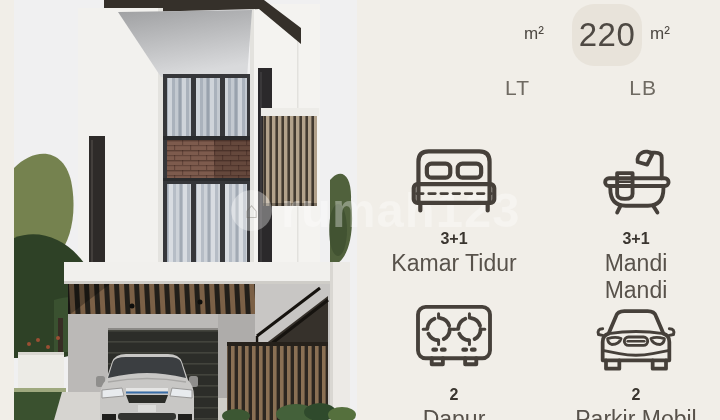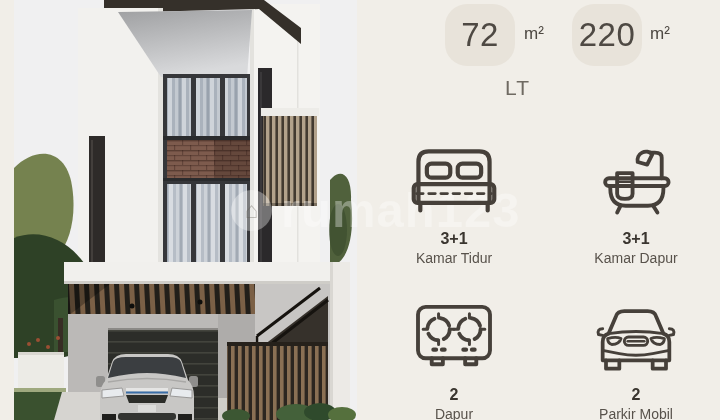--- a/index.html
+++ b/index.html
@@ -30,21 +30,21 @@
   .area-unit{position:absolute;font-size:17px;color:var(--text-primary);}
   .area-label{position:absolute;width:100px;text-align:right;font-size:21px;color:var(--text-secondary);letter-spacing:1px;}
   .card-land{left:88px;top:4px;}   .unit-land{left:167px;top:24px;}  .label-land{left:73px;top:76px;}
   .card-bldg{left:215px;top:4px;}  .unit-bldg{left:293px;top:24px;}  .label-bldg{left:200px;top:76px;}
   .feature{position:absolute;width:130px;text-align:center;color:var(--icon-stroke);}
   .f-bed {left:32px;top:142px;}  .f-bath{left:214px;top:142px;}
   .f-kit {left:32px;top:300px;}  .f-park{left:214px;top:300px;}
   .f-icon{height:74px;display:flex;align-items:flex-end;justify-content:center;}
   .row2 .f-icon{height:72px;}
   .f-count{margin-top:14px;font-size:16px;font-weight:bold;color:#3a352f;}
-  .f-label{margin-top:2px;font-size:14px;color:#58524b;}
+  .f-label{margin-top:2px;font-size:23px;color:#58524b;}
   .icon-svg{fill:none;stroke:var(--icon-stroke);stroke-width:4.5;stroke-linecap:round;stroke-linejoin:round;}
 </style>
 </head>
 <body>
 
 <svg class="photo" viewBox="0 0 343 420" aria-hidden="true">
   <defs>
     <linearGradient id="soff" x1="0" y1="0" x2="0.3" y2="1">
       <stop offset="0" stop-color="#9fa0a2"></stop>
         <stop offset="1" stop-color="#d9dadc"></stop>
@@ -206,30 +206,28 @@
   </g>
 </svg>
 
 <div class="watermark">
   <span class="wm-logo">⌂</span>
   <span class="wm-text">rumah123</span>
 </div>
 
 <div class="panel">
 
-  <div class="area-card card-land">
-    <span class="area-value">72</span>
-  </div>
   <span class="area-unit unit-land">m²</span>
   <div class="area-label label-land">LT</div>
 
   <div class="area-card card-bldg">
     <span class="area-value">220</span>
   </div>
   <span class="area-unit unit-bldg">m²</span>
+  <div class="area-label label-bldg">LB</div>
 
   <div class="feature f-bed">
     <div class="f-icon">
       <svg class="icon-svg" width="94" height="73" viewBox="0 0 100 78">
         <path d="M12,64 V20 Q12,9 23,9 H77 Q88,9 88,20 V64"></path>
         <rect x="21" y="22" width="25" height="15" rx="5"></rect>
         <rect x="54" y="22" width="25" height="15" rx="5"></rect>
         <rect x="7" y="44" width="86" height="20" rx="4"></rect>
         <path d="M10,54 H90" stroke-width="3" stroke-dasharray="7 6"></path>
         <path d="M14,64 V72 M86,64 V72"></path>
@@ -245,21 +243,21 @@
         <path d="M80,40 V16 Q80,10 72,10 H66"></path>
         <path d="M52,21 A10,10 0 0 1 69,12 L63,24 Z"></path>
         <rect x="14" y="40" width="74" height="9" rx="4.5"></rect>
         <path d="M20,49 V52 Q20,72 38,72 H64 Q82,72 82,52 V49"></path>
         <path d="M32,72 L28,80 M70,72 L75,80"></path>
         <path d="M28,34 H46 V58 Q46,64 37,64 Q28,64 28,58 Z"></path>
         <path d="M28,44 H46" stroke-width="3"></path>
       </svg>
     </div>
     <div class="f-count">3+1</div>
-    <div class="f-label">Kamar Dapur</div>
+    <div class="f-label">Mandi Mandi</div>
   </div>
 
   <div class="feature f-kit row2">
     <div class="f-icon">
       <svg class="icon-svg" width="86" height="72" viewBox="0 0 100 84">
         <rect x="8" y="8" width="84" height="60" rx="9"></rect>
         <circle cx="32" cy="34" r="13" stroke-dasharray="14 7"></circle>
         <circle cx="68" cy="34" r="13" stroke-dasharray="14 7"></circle>
         <path d="M32,16 V21 M32,47 V52 M14,34 H19 M45,34 H50" stroke-width="3.5"></path>
         <path d="M68,16 V21 M68,47 V52 M50,34 H55 M81,34 H86" stroke-width="3.5"></path>

